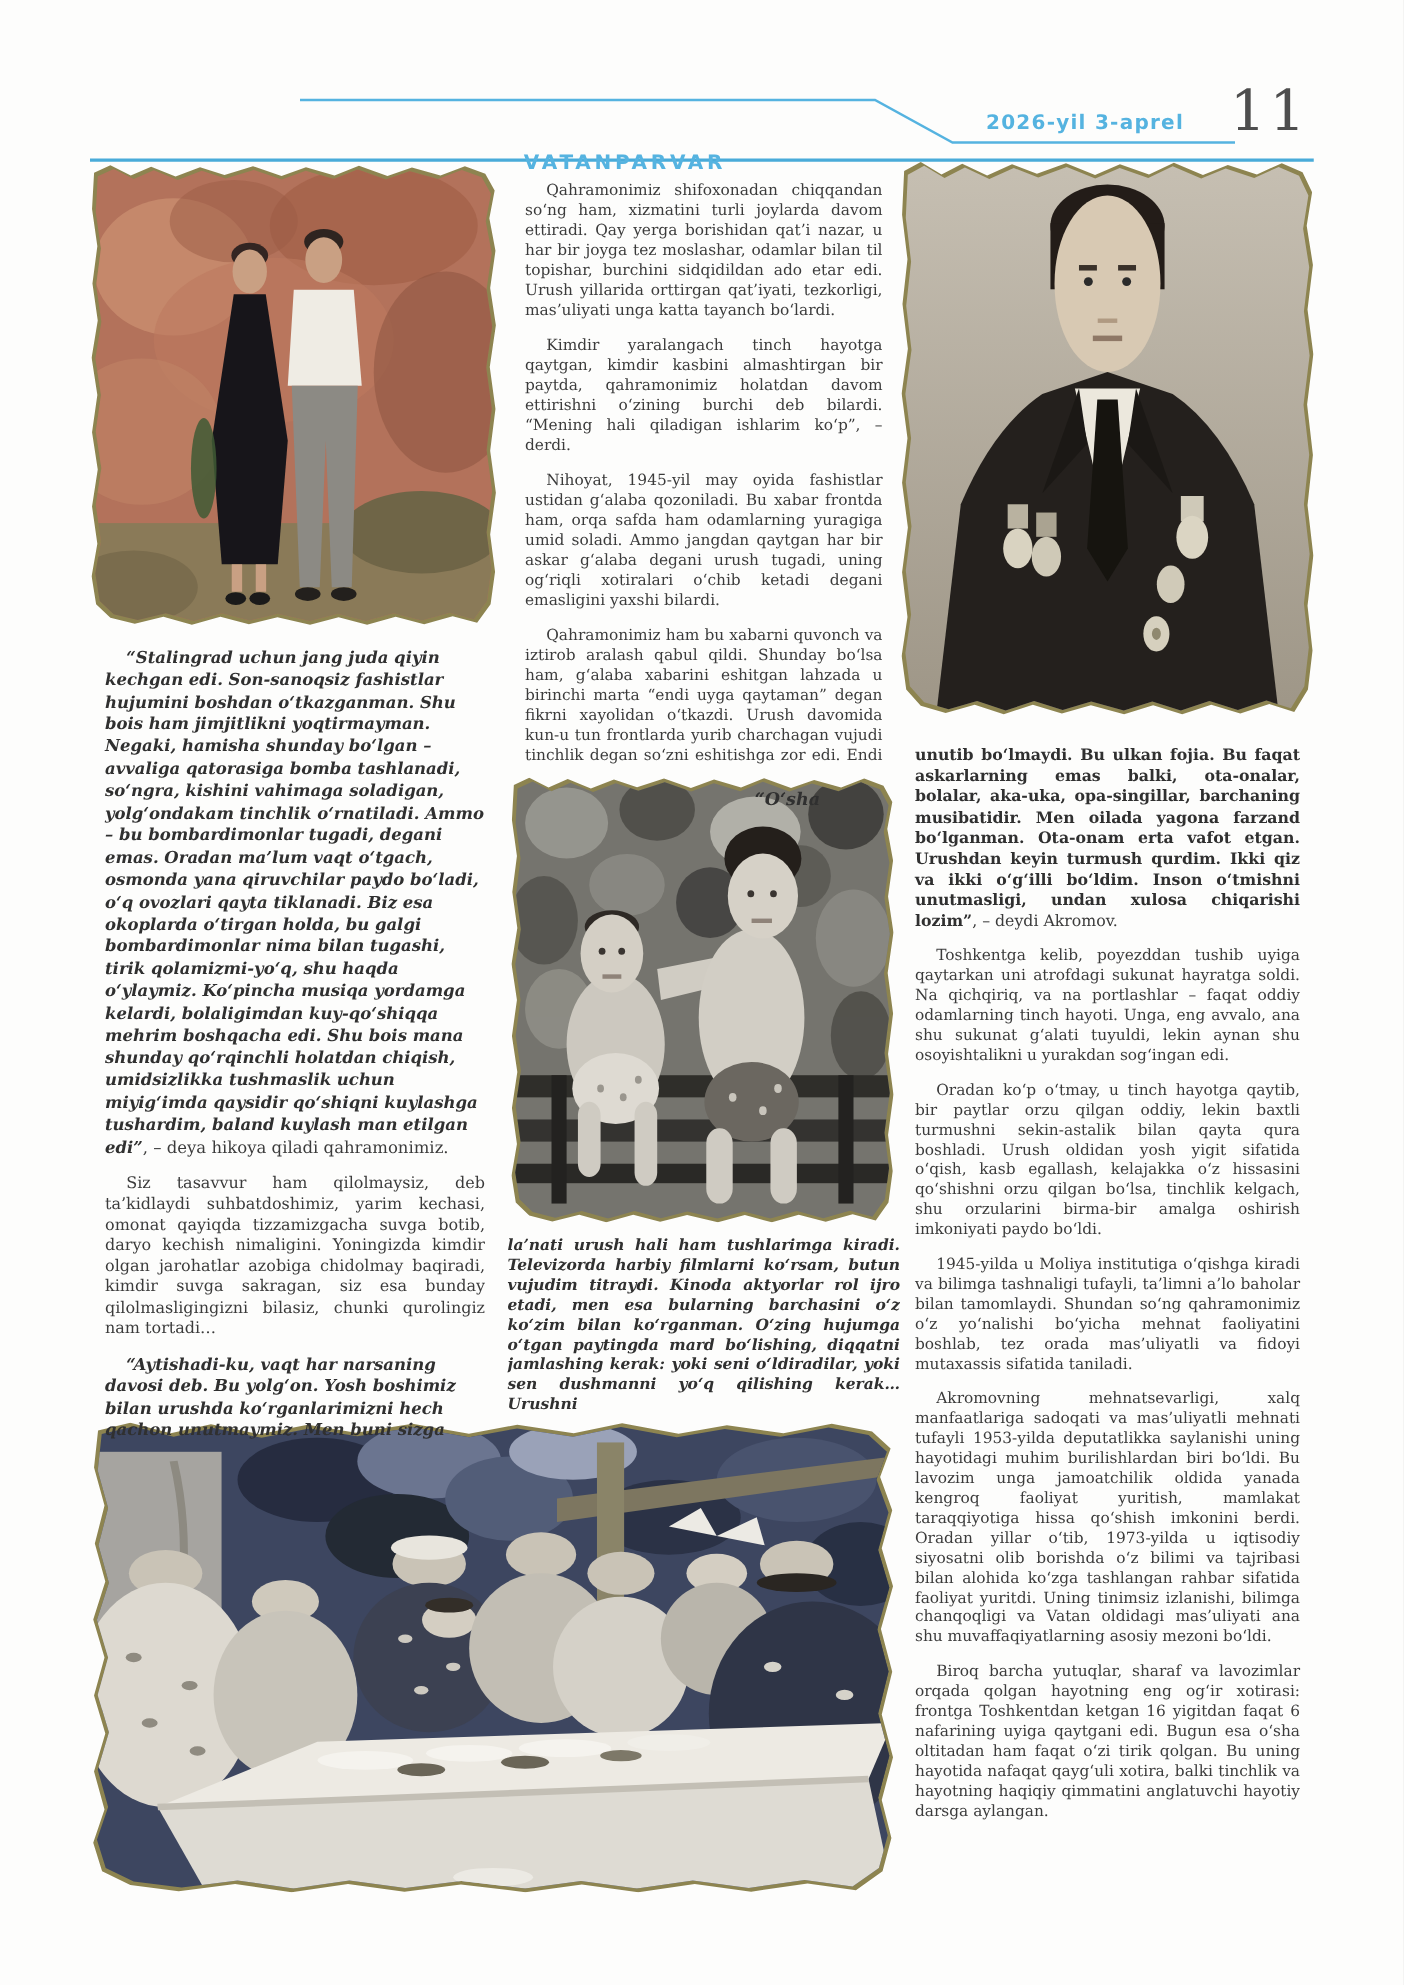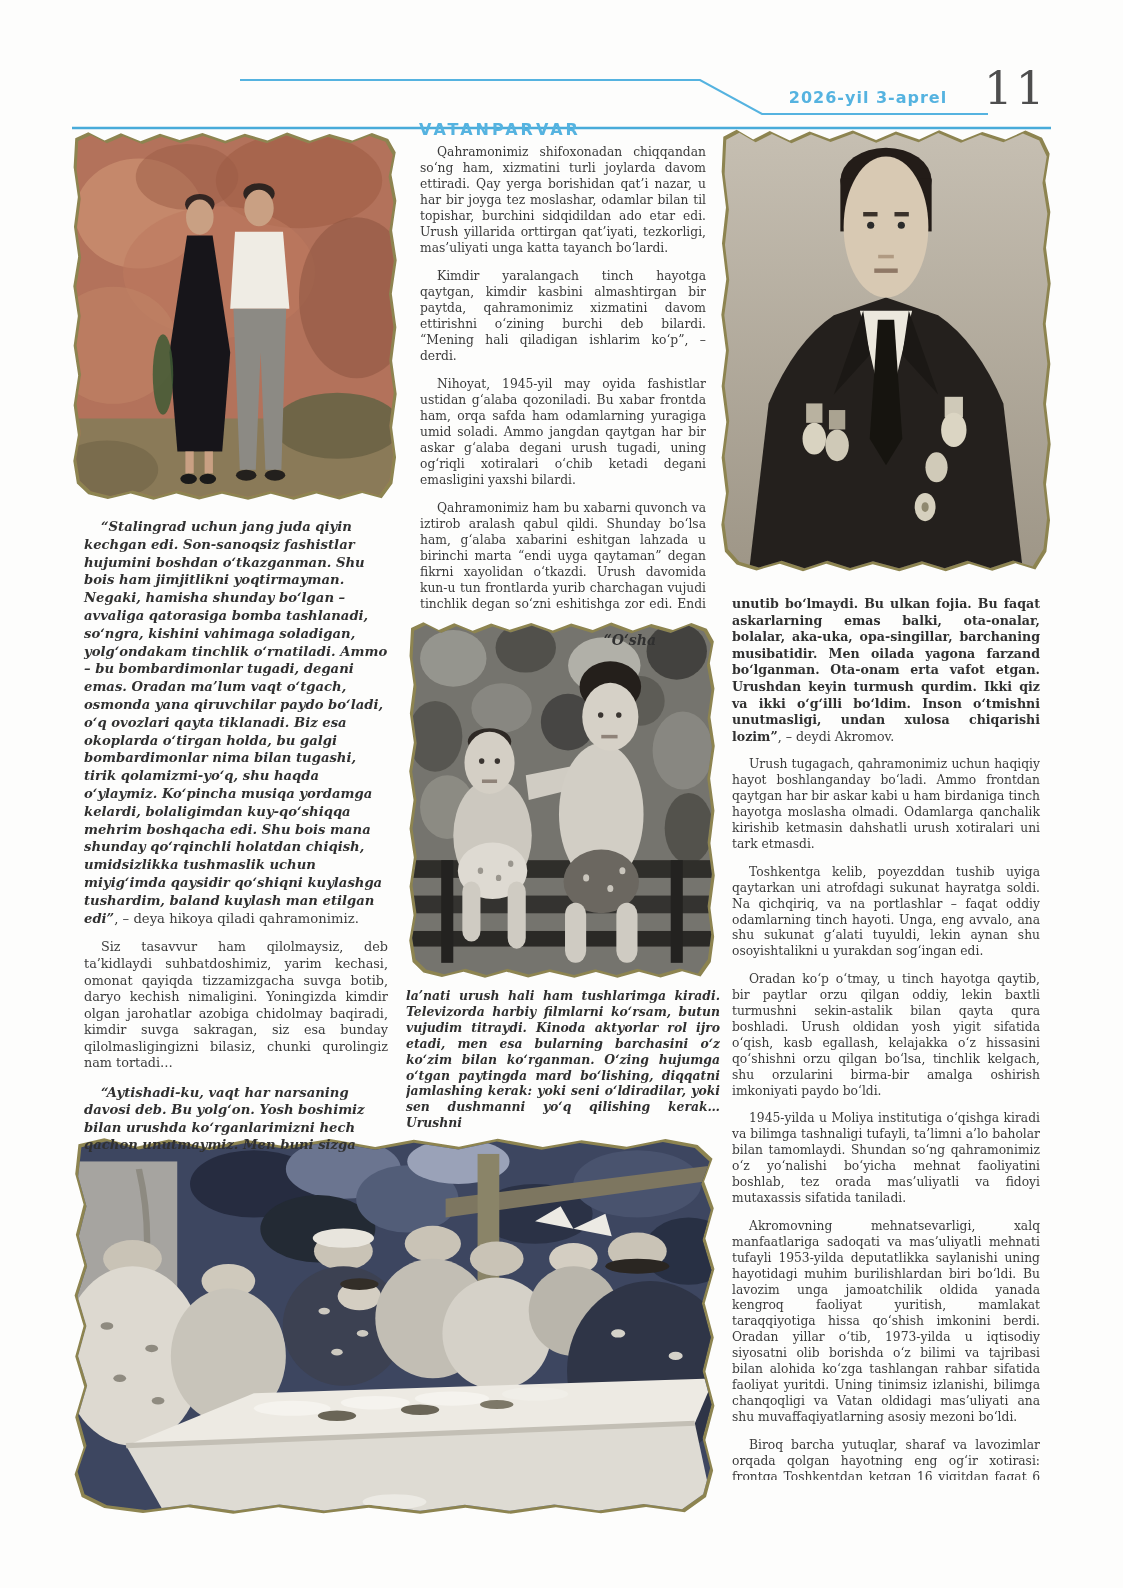--- a/index.html
+++ b/index.html
@@ -265,32 +265,31 @@
   </div>
 
   <div class="txt" style="left:72px; top:506px; width:328px; height:648px;">
     <p class="quote-p q1"><span class="bi">“Stalingrad uchun jang juda qiyin kechgan edi. Son-sanoqsiz fashistlar hujumini boshdan o‘tkazganman. Shu bois ham jimjitlikni yoqtirmayman. Negaki, hamisha shunday bo‘lgan – avvaliga qatorasiga bomba tashlanadi, so‘ngra, kishini vahimaga soladigan, yolg‘ondakam tinchlik o‘rnatiladi. Ammo – bu bombardimonlar tugadi, degani emas. Oradan ma’lum vaqt o‘tgach, osmonda yana qiruvchilar paydo bo‘ladi, o‘q ovozlari qayta tiklanadi. Biz esa okoplarda o‘tirgan holda, bu galgi bombardimonlar nima bilan tugashi, tirik qolamizmi-yo‘q, shu haqda o‘ylaymiz. Ko‘pincha musiqa yordamga kelardi, bolaligimdan kuy-qo‘shiqqa mehrim boshqacha edi. Shu bois mana shunday qo‘rqinchli holatdan chiqish, umidsizlikka tushmaslik uchun miyig‘imda qaysidir qo‘shiqni kuylashga tushardim, baland kuylash man etilgan edi”</span><span class="plain">, – deya hikoya qiladi qahramonimiz.</span></p>
     <p class="body13">Siz tasavvur ham qilolmaysiz, deb ta’kidlaydi suhbatdoshimiz, yarim kechasi, omonat qayiqda tizzamizgacha suvga botib, daryo kechish nimaligini. Yoningizda kimdir olgan jarohatlar azobiga chidolmay baqiradi, kimdir suvga sakragan, siz esa bunday qilolmasligingizni bilasiz, chunki qurolingiz nam tortadi…</p>
     <p class="quote-p q2"><span class="bi">“Aytishadi-ku, vaqt har narsaning davosi deb. Bu yolg‘on. Yosh boshimiz bilan urushda ko‘rganlarimizni hech qachon unutmaymiz. Men buni sizga so‘z bilan ta’riflab berolmayman, qonli jang, atrofingizdagilarning birin-ketin halok bo‘lishi, vaqt o‘tishi bilan kelajak haqida o‘ylashni unutasiz, xayolingizda faqatgina qanday qilib tirik qolish, bu jangdan, keyin keyingisidan omon chiqish haqida fikr miyangizda charx uradi xolos…”</span></p>
   </div>
 
   <div class="txt bodyc2" style="left:408px; top:132px; width:310px; height:480px;">
     <p>Qahramonimiz shifoxonadan chiqqandan so‘ng ham, xizmatini turli joylarda davom ettiradi. Qay yerga borishidan qat’i nazar, u har bir joyga tez moslashar, odamlar bilan til topishar, burchini sidqidildan ado etar edi. Urush yillarida orttirgan qat’iyati, tezkorligi, mas’uliyati unga katta tayanch bo‘lardi.</p>
-    <p>Kimdir yaralangach tinch hayotga qaytgan, kimdir kasbini almashtirgan bir paytda, qahramonimiz xizmatini davom ettirishni o‘zining burchi deb bilardi. “Mening hali qiladigan ishlarim ko‘p”, – derdi.</p>
+    <p>Kimdir yaralangach tinch hayotga qaytgan, kimdir kasbini almashtirgan bir paytda, qahramonimiz holatdan davom ettirishni o‘zining burchi deb bilardi. “Mening hali qiladigan ishlarim ko‘p”, – derdi.</p>
     <p>Nihoyat, 1945-yil may oyida fashistlar ustidan g‘alaba qozoniladi. Bu xabar frontda ham, orqa safda ham odamlarning yuragiga umid soladi. Ammo jangdan qaytgan har bir askar g‘alaba degani urush tugadi, uning og‘riqli xotiralari o‘chib ketadi degani emasligini yaxshi bilardi.</p>
     <p>Qahramonimiz ham bu xabarni quvonch va iztirob aralash qabul qildi. Shunday bo‘lsa ham, g‘alaba xabarini eshitgan lahzada u birinchi marta “endi uyga qaytaman” degan fikrni xayolidan o‘tkazdi. Urush davomida kun-u tun frontlarda yurib charchagan vujudi tinchlik degan so‘zni eshitishga zor edi. Endi esa uni Vatanga qaytish, yangi hayot boshlash, tirik qolganlar bilan qayta uchrashish kutardi. Shunday qilib mish-mishlardan xabar topgan Akmal Akromov urush tugagandan so‘ng avgust oyida Toshkentga qaytadi.</p>
   </div>
 
   <div class="osha">“O‘sha</div>
 
   <div class="caption">la’nati urush hali ham tushlarimga kiradi. Televizorda harbiy filmlarni ko‘rsam, butun vujudim titraydi. Kinoda aktyorlar rol ijro etadi, men esa bularning barchasini o‘z ko‘zim bilan ko‘rganman. O‘zing hujumga o‘tgan paytingda mard bo‘lishing, diqqatni jamlashing kerak: yoki seni o‘ldiradilar, yoki sen dushmanni yo‘q qilishing kerak… Urushni</div>
 
   <div class="txt body12" style="left:720px; top:584px; width:332px; height:896px;">
     <p class="q3" style="text-indent:0;"><span class="bi">unutib bo‘lmaydi. Bu ulkan fojia. Bu faqat askarlarning emas balki, ota-onalar, bolalar, aka-uka, opa-singillar, barchaning musibatidir. Men oilada yagona farzand bo‘lganman. Ota-onam erta vafot etgan. Urushdan keyin turmush qurdim. Ikki qiz va ikki o‘g‘illi bo‘ldim. Inson o‘tmishni unutmasligi, undan xulosa chiqarishi lozim”</span><span class="plain">, – deydi Akromov.</span></p>
-    <p>Urush tugagach, qahramonimiz uchun haqiqiy hayot boshlanganday bo‘ladi. Ammo frontdan qaytgan har bir askar kabi u ham birdaniga tinch hayotga moslasha olmadi. Odamlarga qanchalik kirishib ketmasin dahshatli urush xotiralari uni tark etmasdi.</p>
     <p>Toshkentga kelib, poyezddan tushib uyiga qaytarkan uni atrofdagi sukunat hayratga soldi. Na qichqiriq, va na portlashlar – faqat oddiy odamlarning tinch hayoti. Unga, eng avvalo, ana shu sukunat g‘alati tuyuldi, lekin aynan shu osoyishtalikni u yurakdan sog‘ingan edi.</p>
     <p>Oradan ko‘p o‘tmay, u tinch hayotga qaytib, bir paytlar orzu qilgan oddiy, lekin baxtli turmushni sekin-astalik bilan qayta qura boshladi. Urush oldidan yosh yigit sifatida o‘qish, kasb egallash, kelajakka o‘z hissasini qo‘shishni orzu qilgan bo‘lsa, tinchlik kelgach, shu orzularini birma-bir amalga oshirish imkoniyati paydo bo‘ldi.</p>
     <p>1945-yilda u Moliya institutiga o‘qishga kiradi va bilimga tashnaligi tufayli, ta’limni a’lo baholar bilan tamomlaydi. Shundan so‘ng qahramonimiz o‘z yo‘nalishi bo‘yicha mehnat faoliyatini boshlab, tez orada mas’uliyatli va fidoyi mutaxassis sifatida taniladi.</p>
     <p>Akromovning mehnatsevarligi, xalq manfaatlariga sadoqati va mas’uliyatli mehnati tufayli 1953-yilda deputatlikka saylanishi uning hayotidagi muhim burilishlardan biri bo‘ldi. Bu lavozim unga jamoatchilik oldida yanada kengroq faoliyat yuritish, mamlakat taraqqiyotiga hissa qo‘shish imkonini berdi. Oradan yillar o‘tib, 1973-yilda u iqtisodiy siyosatni olib borishda o‘z bilimi va tajribasi bilan alohida ko‘zga tashlangan rahbar sifatida faoliyat yuritdi. Uning tinimsiz izlanishi, bilimga chanqoqligi va Vatan oldidagi mas’uliyati ana shu muvaffaqiyatlarning asosiy mezoni bo‘ldi.</p>
     <p>Biroq barcha yutuqlar, sharaf va lavozimlar orqada qolgan hayotning eng og‘ir xotirasi: frontga Toshkentdan ketgan 16 yigitdan faqat 6 nafarining uyiga qaytgani edi. Bugun esa o‘sha oltitadan ham faqat o‘zi tirik qolgan. Bu uning hayotida nafaqat qayg‘uli xotira, balki tinchlik va hayotning haqiqiy qimmatini anglatuvchi hayotiy darsga aylangan.</p>
   </div>
 
 
 </div>
 

